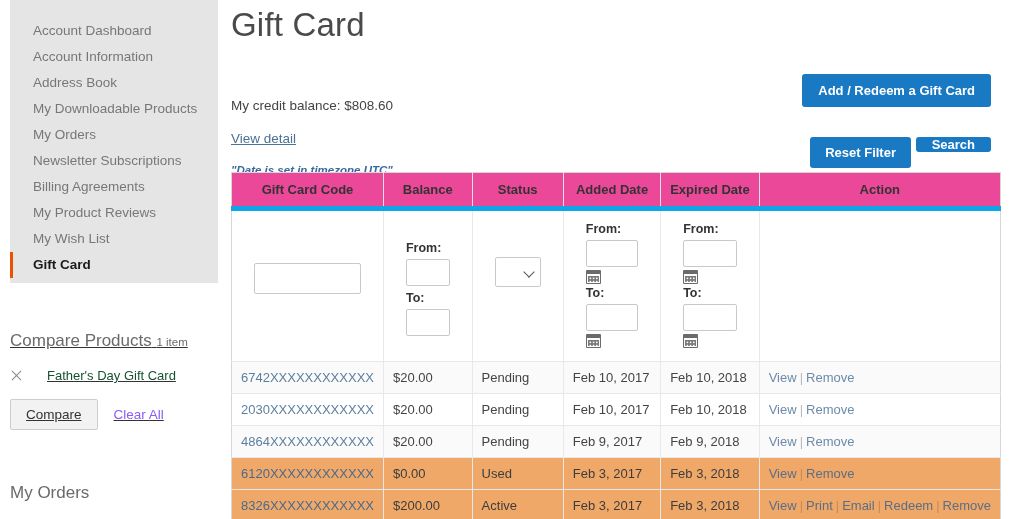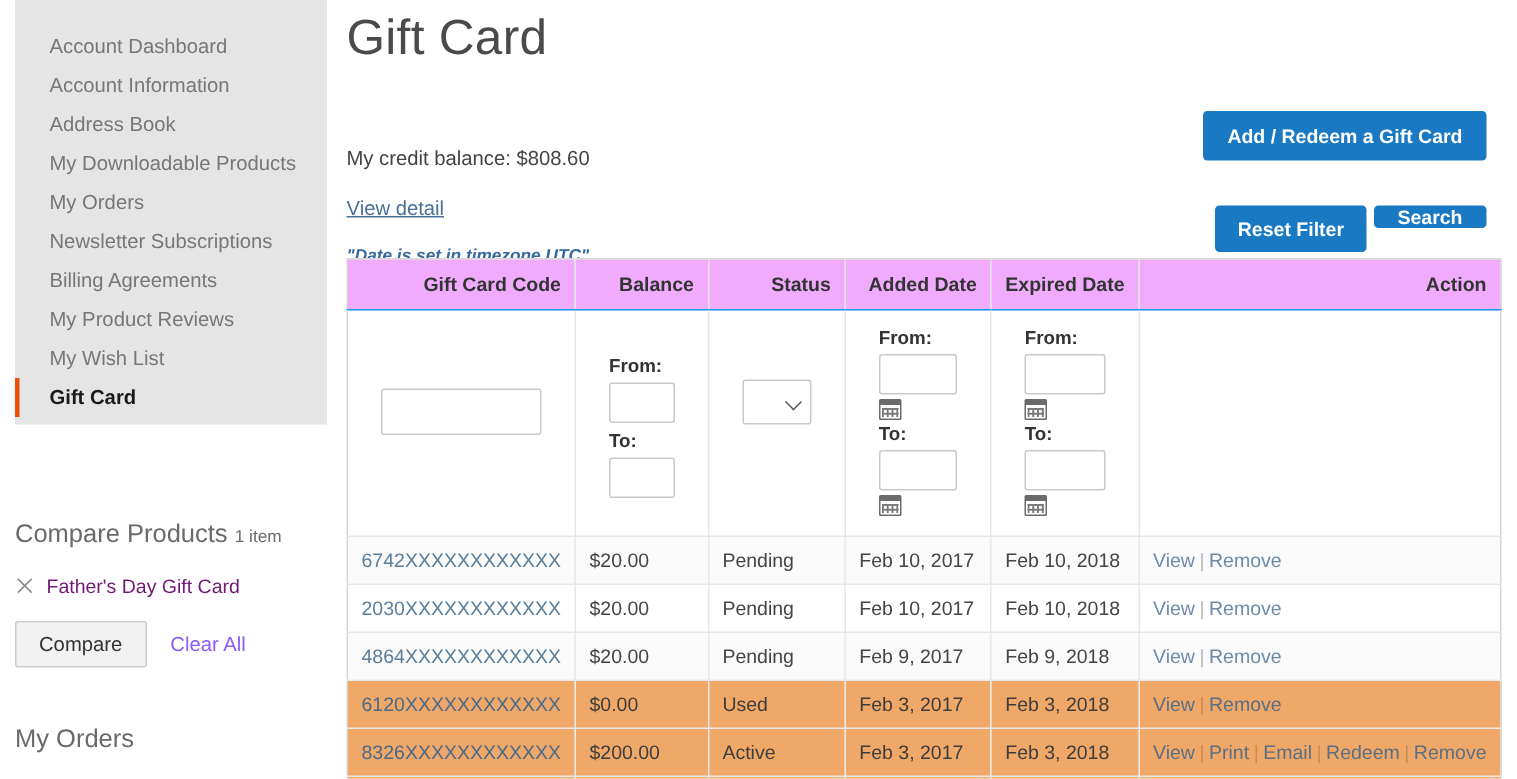--- a/index.html
+++ b/index.html
@@ -23,26 +23,26 @@
     font-size: 13.5px; color: #777777;
     padding: 4px 0 4px 23px; line-height: 18px;
     cursor: pointer; white-space: nowrap;
   }
   .nav-item.current {
     color: #1a1a1a; font-weight: bold;
     border-left: 3px solid #eb5202;
     padding-left: 20px;
   }
 
-  .compare-box { position: absolute; left: 10px; top: 346px; width: 210px; }
+  .compare-box { position: absolute; left: 10px; top: 331px; width: 210px; text-decoration: underline; }
   .compare-title { font-size: 17px; color: #6a6a6a; font-weight: normal; margin: 0; }
   .compare-title .qty { font-size: 11.5px; color: #6a6a6a; }
   .compare-row {
-    display: flex; align-items: center; gap: 9px;
-    margin-top: 17px; font-size: 13px; color: #701a75;
+    display: flex; align-items: center; gap: 25px;
+    margin-top: 17px; font-size: 13px; color: #14532d;
   }
   .x-icon {
     width: 12px; height: 12px; position: relative; flex: 0 0 12px; cursor: pointer;
   }
   .x-icon:before, .x-icon:after {
     content: ""; position: absolute; left: 0; top: 5px;
     width: 13px; height: 1px; background: #888;
   }
   .x-icon:before { transform: rotate(45deg); }
   .x-icon:after  { transform: rotate(-45deg); }
@@ -83,23 +83,23 @@
   .btn-reset  { right: 90px; top: 137px; padding: 8px 15px; }
   .btn-search { right: 10px; top: 137px; padding: 0 16px; }
 
   
   .gc-table {
     position: absolute; left: 231px; top: 172px; width: 770px;
     border-collapse: collapse; font-size: 13px;
     border: 1px solid #d6d6d6; background: #fff;
   }
   .gc-table th {
-    text-align: right; font-weight: bold; font-size: 13px; color: #333;
+    text-align: center; font-weight: bold; font-size: 13px; color: #333;
     padding: 9px 9px; border-right: 1px solid #e3e3e3;
-    border-bottom: 1px solid #0ea5e9; background: #f0abfc;
+    border-bottom: 5px solid #0ea5e9; background: #ec4899;
     white-space: nowrap;
   }
   .gc-table td {
     padding: 8px 9px; border-right: 1px solid #e8e8e8;
     border-bottom: 1px solid #e8e8e8; vertical-align: top;
     color: #444; white-space: nowrap;
   }
   .gc-table th:last-child, .gc-table td:last-child { border-right: 0; }
 
   .col-code  { width: 146px; }

